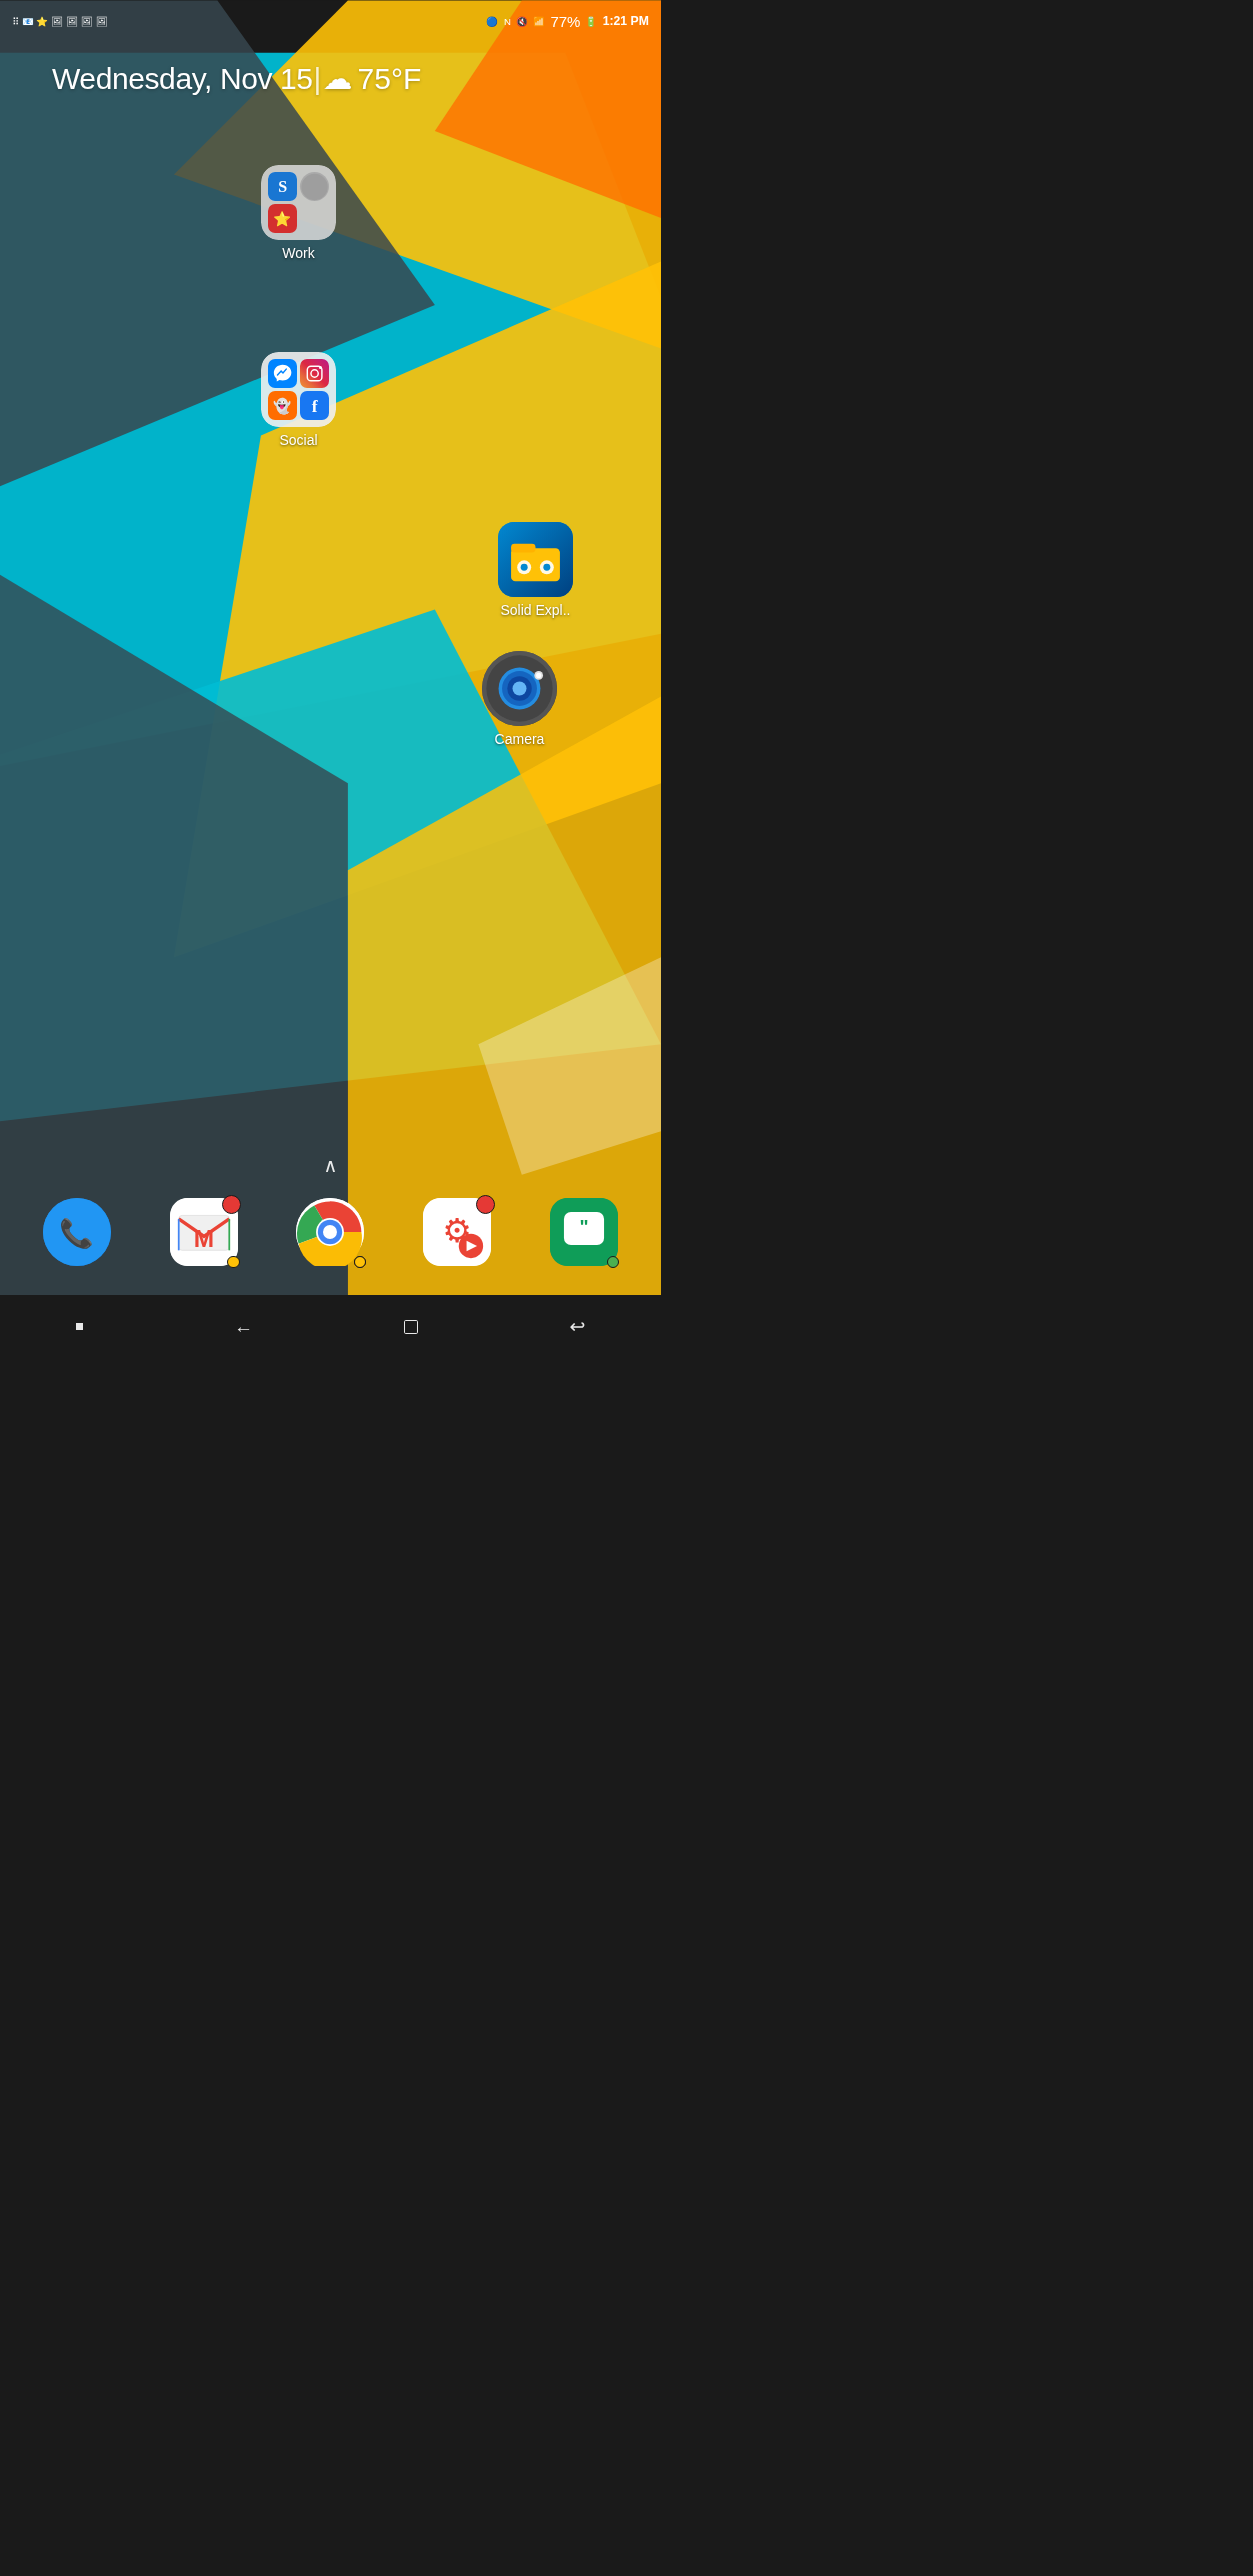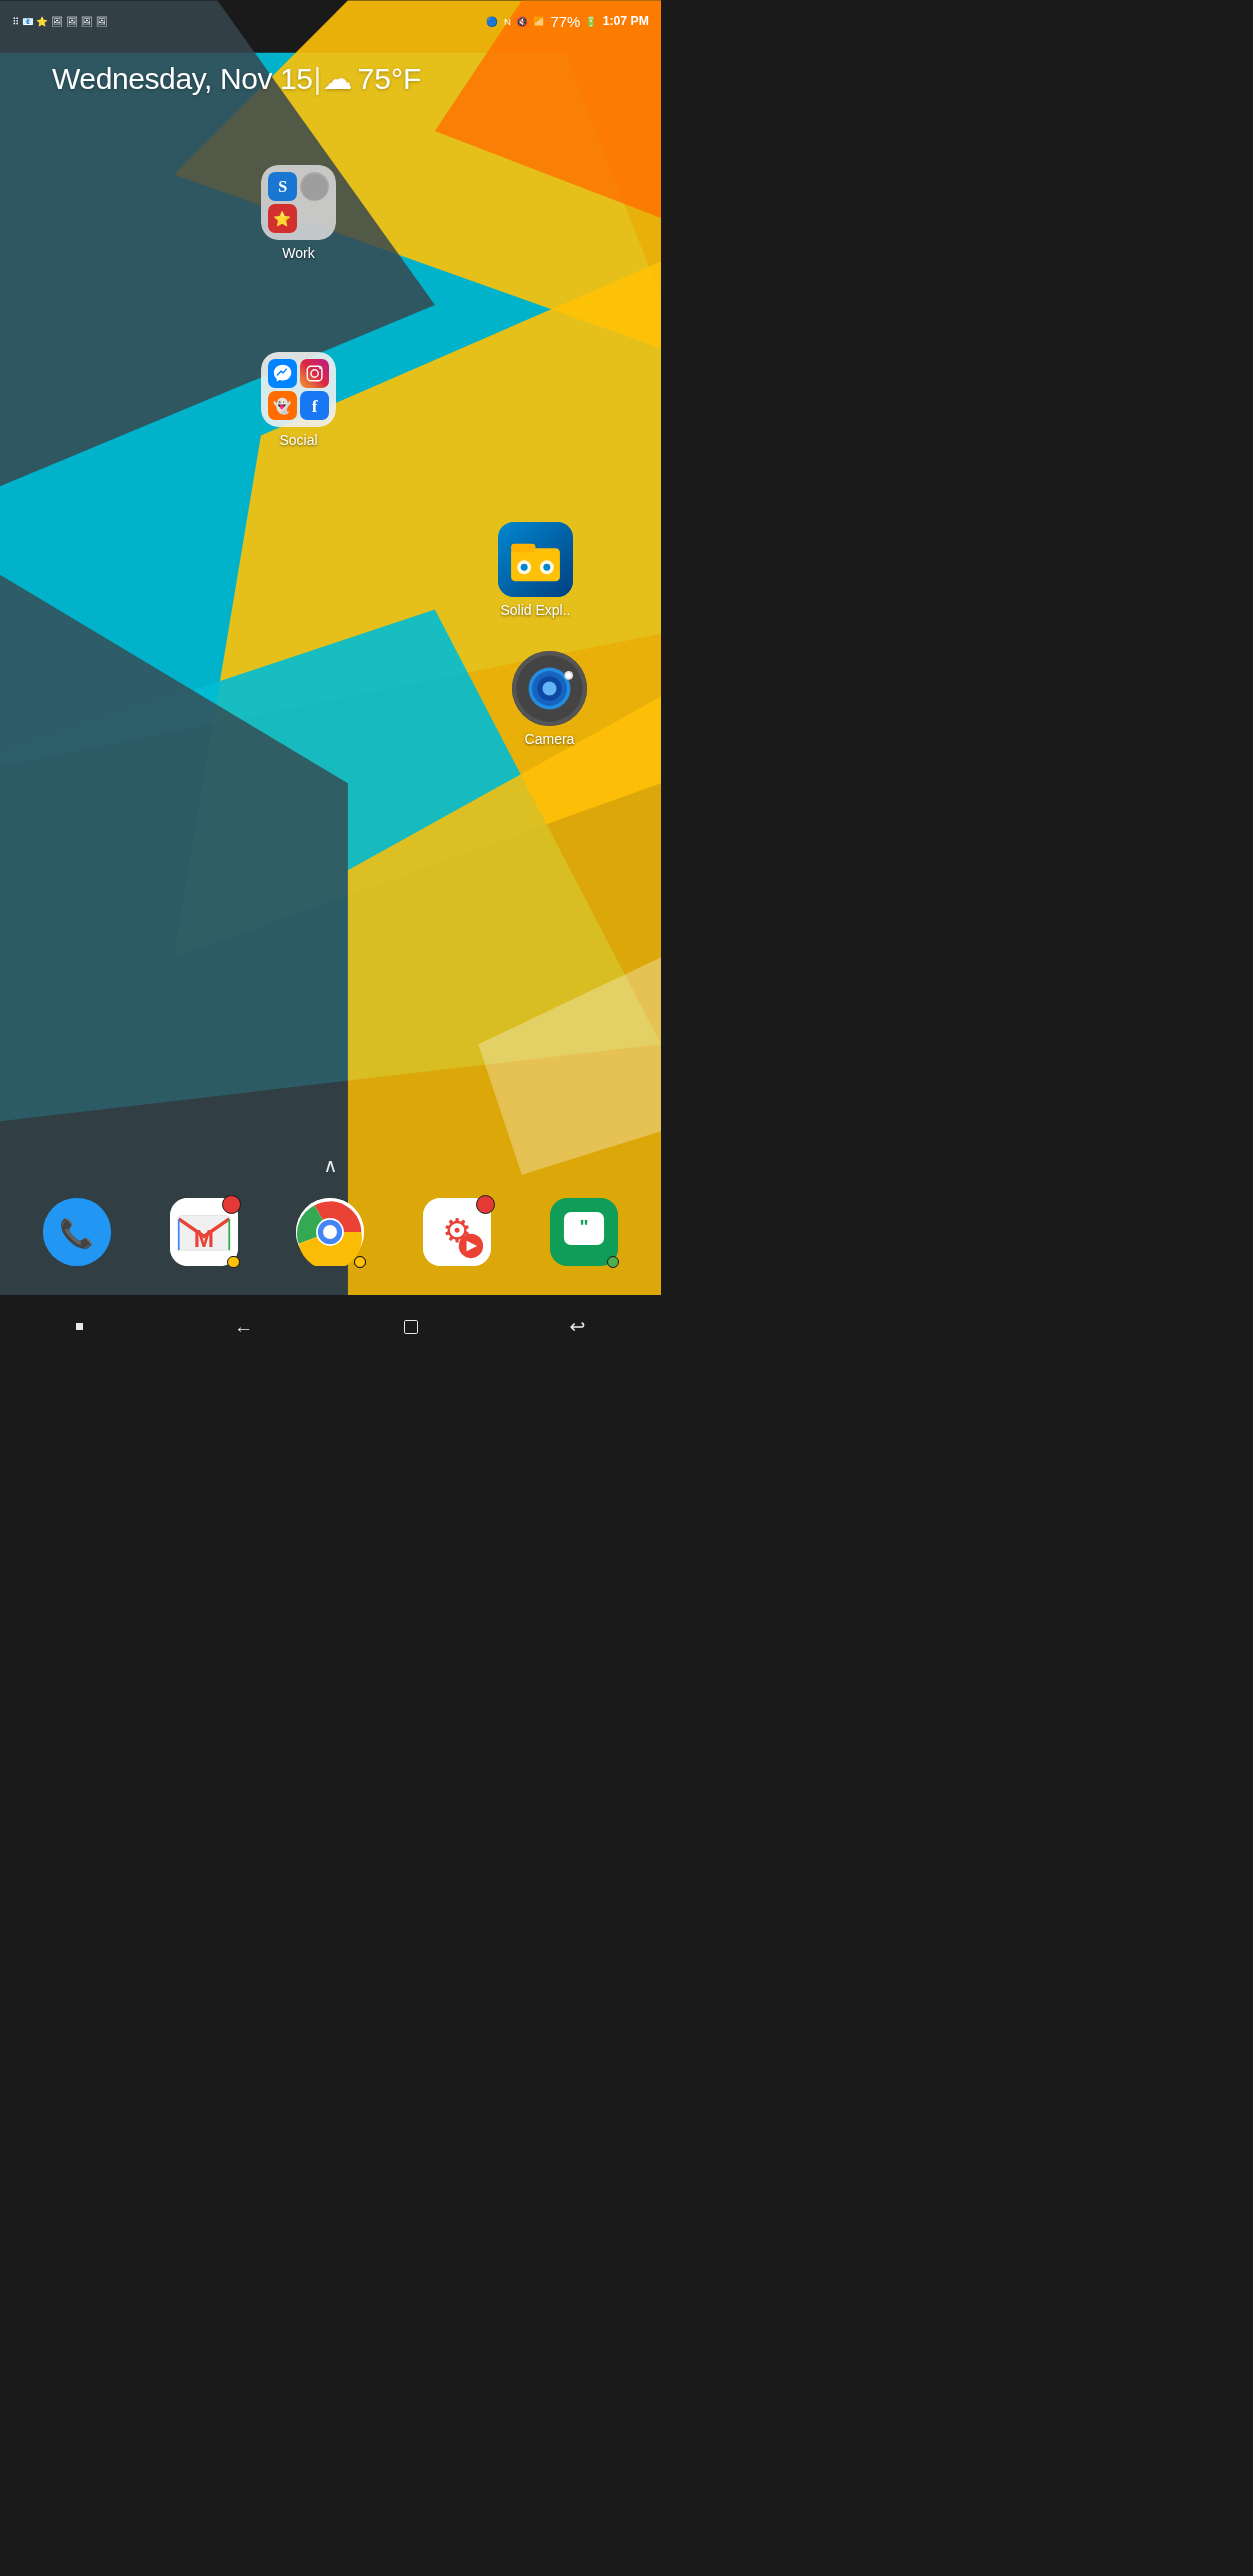--- a/index.html
+++ b/index.html
@@ -409,21 +409,21 @@
   <div class="status-bar-left">
     <span class="status-icon">⠿ 📧 ⭐ 🖼 🖼 🖼 🖼</span>
   </div>
   <div class="status-bar-right">
     <span class="status-icon">🔵</span>
     <span class="status-icon">N</span>
     <span class="status-icon">🔇</span>
     <span class="status-icon">📶</span>
     <span class="status-battery">77%</span>
     <span class="status-icon">🔋</span>
-    <span class="status-time">1:07 PM</span>
+    <span class="status-time">1:21 PM</span>
   </div>
 </div>
 
 <div class="date-widget">
   <div class="date-row">
     <span class="date-text">Wednesday, Nov 15</span>
     <span class="separator">|</span>
     <span class="weather-text">
       <span>☁</span>
       <span>75°F</span>
@@ -525,21 +525,21 @@
 
       <circle cx="30" cy="52" r="8" fill="white" opacity="0.9"></circle>
       <circle cx="56" cy="52" r="8" fill="white" opacity="0.9"></circle>
       <circle cx="30" cy="52" r="4" fill="#0288D1"></circle>
       <circle cx="56" cy="52" r="4" fill="#0288D1"></circle>
     </svg>
   </div>
   <span class="app-label">Solid Expl..</span>
 </div>
 
-<div class="app-icon" style="top:651px; left:512px;">
+<div class="app-icon" style="top:651px; left:482px;">
   <div class="camera-icon-bg">
     <svg viewBox="0 0 86 86" width="75" height="75">
       <circle cx="43" cy="43" r="43" fill="#555"></circle>
       <circle cx="43" cy="43" r="38" fill="#444"></circle>
 
       <circle cx="43" cy="43" r="24" fill="#2196F3" opacity="0.9"></circle>
       <circle cx="43" cy="43" r="20" fill="#1565C0"></circle>
       <circle cx="43" cy="43" r="14" fill="#0D47A1"></circle>
       <circle cx="43" cy="43" r="8" fill="#64B5F6"></circle>
 

